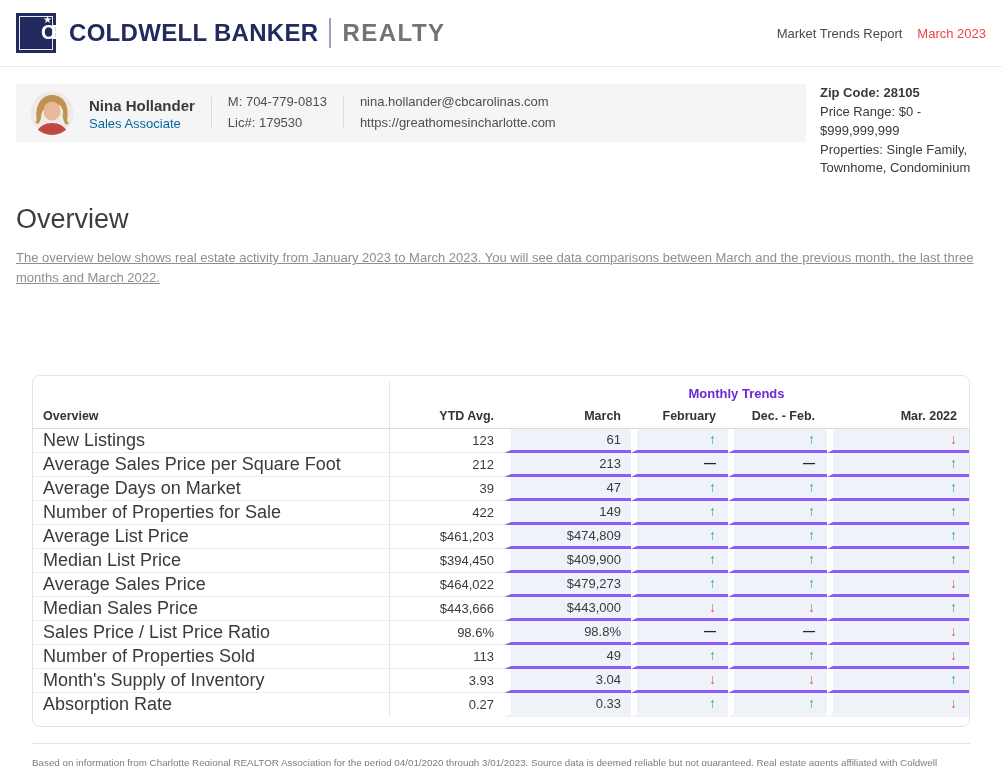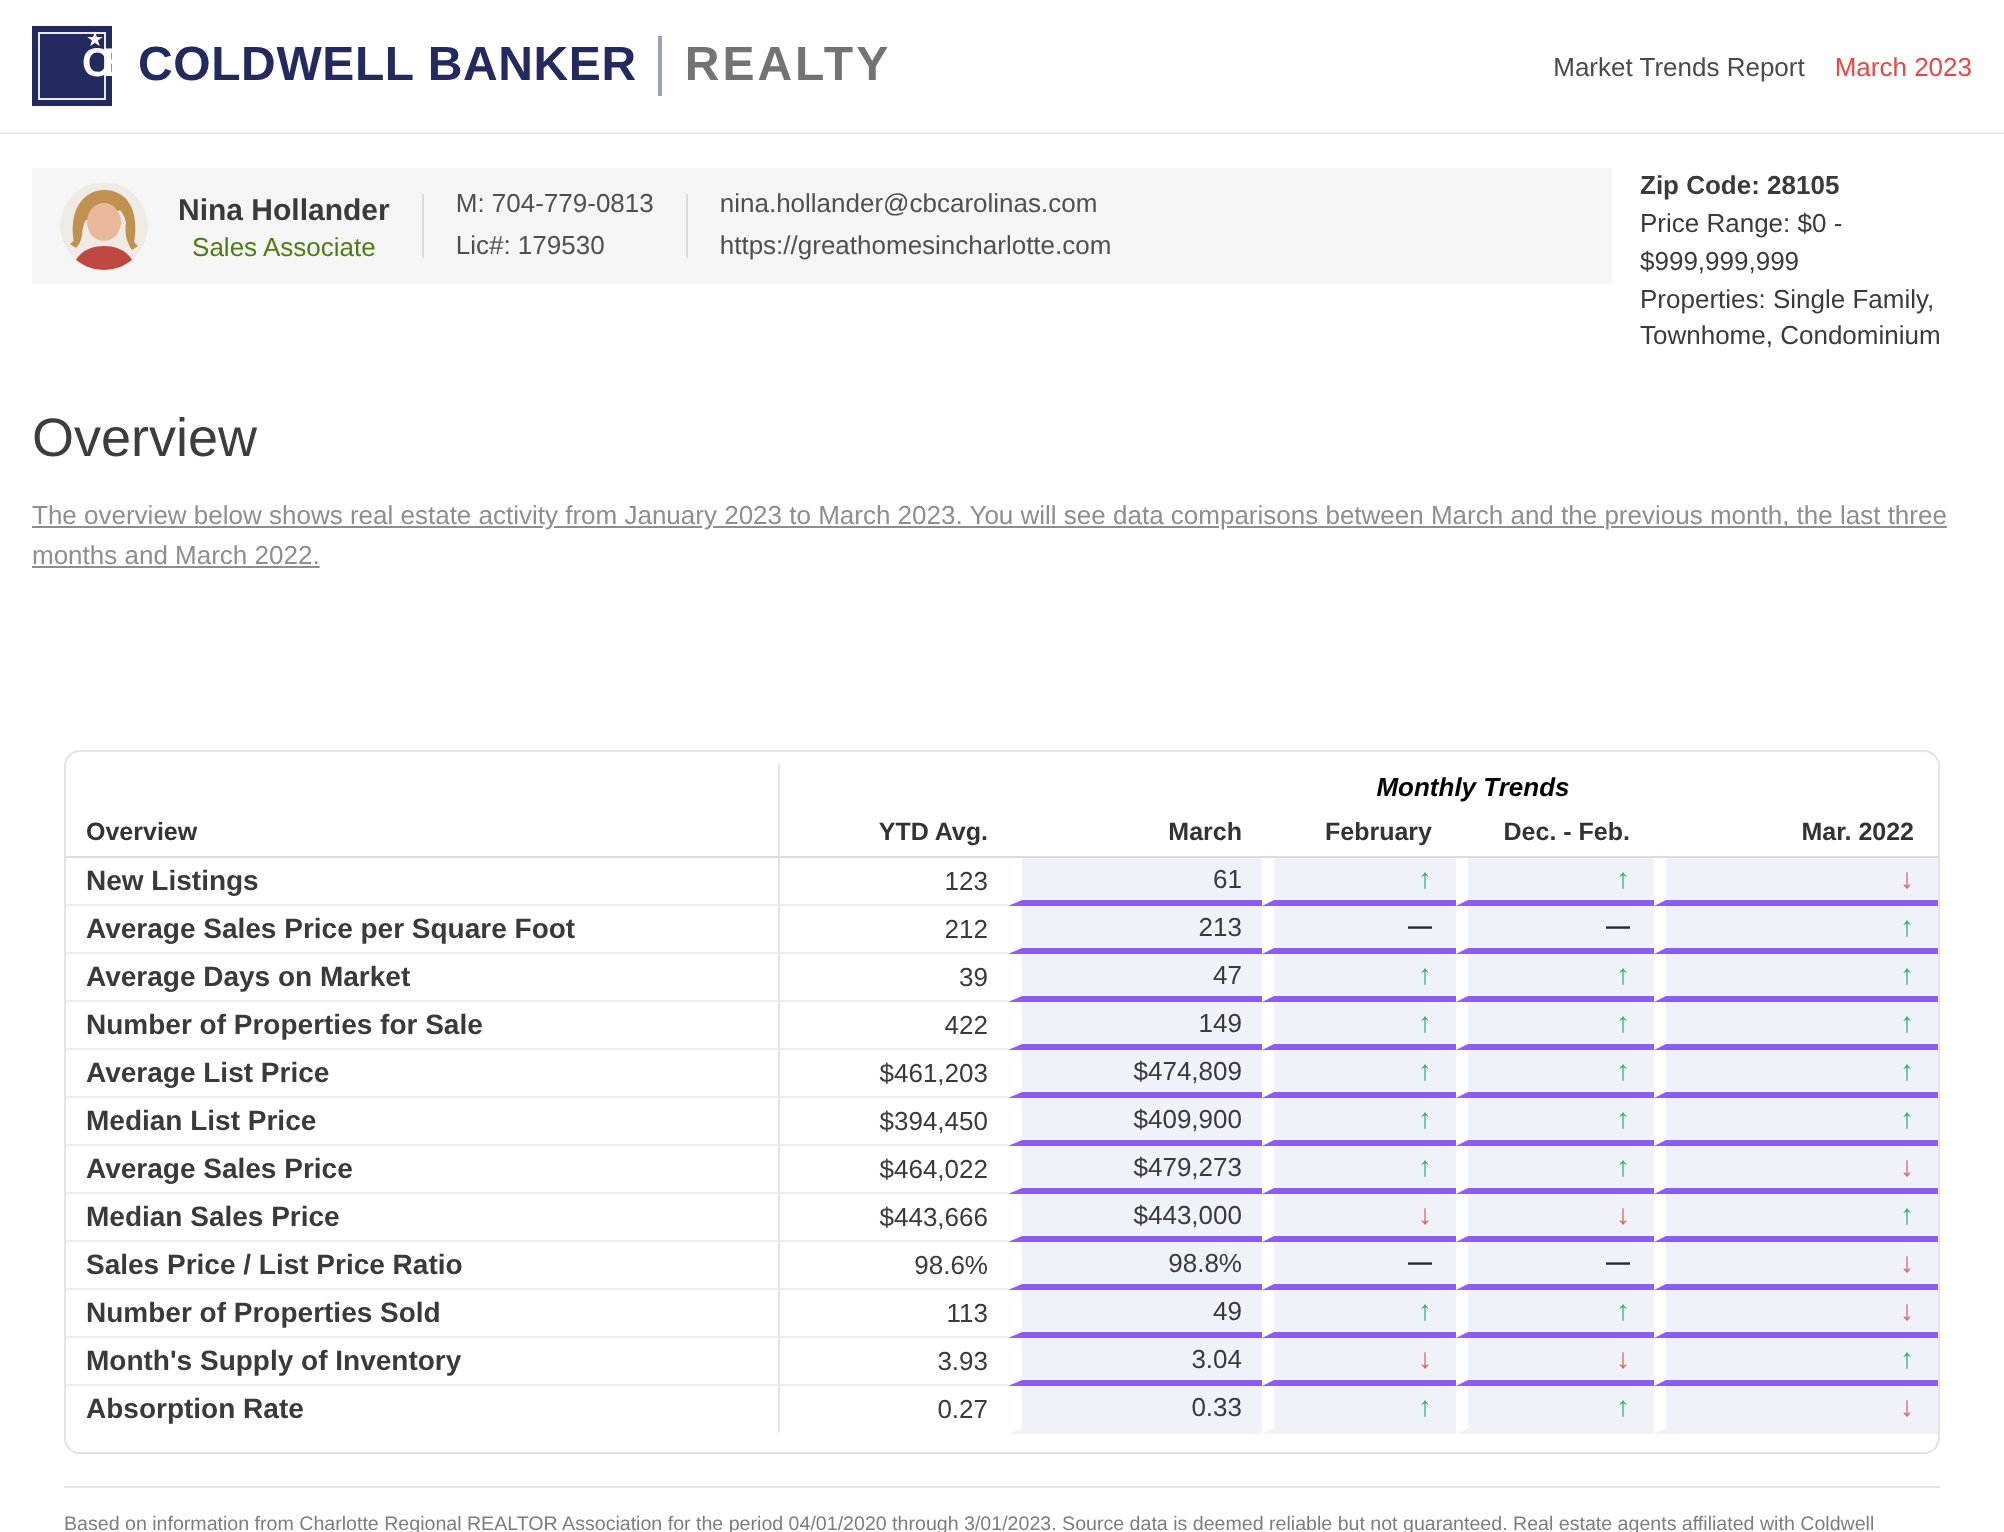--- a/index.html
+++ b/index.html
@@ -22,43 +22,43 @@
   .report-title { color: #4a4a4a; }
   .report-period { color: #ef4444; }
 
   
   .agent-row { display: flex; align-items: flex-start; margin: 17px 16px 0; }
   .agent-card { flex: 1; background: #f5f5f5; display: flex; align-items: center;
     padding: 7px 14px; min-height: 58px; }
   .avatar { width: 44px; height: 44px; border-radius: 50%; overflow: hidden; background: #fff; flex: 0 0 auto; }
   .agent-id { margin-left: 15px; }
   .agent-name { font-size: 15px; font-weight: bold; color: #3a3a3a; line-height: 1.45; }
-  .agent-title { font-size: 13px; color: #4d7c0f; text-align: center; }
+  .agent-title { font-size: 13px; color: #0369a1; }
   .v-div { width: 1px; align-self: stretch; background: #dbdbdb; margin: 6px 16px; }
   .contact-line { font-size: 13px; color: #4f4f4f; line-height: 1.6; }
   .zip-block { width: 166px; margin-left: 14px; font-size: 13px; color: #3a3a3a; line-height: 1.45; }
   .zip-line-bold { font-weight: bold; }
 
   
   .main { padding: 0 16px; }
   .overview-title { margin-top: 26px; font-size: 27px; font-weight: 400; color: #3d3d3d; }
   .overview-desc { margin-top: 13px; font-size: 13px; color: #8e8e8e; line-height: 1.55; text-decoration: underline; }
 
   
   .table-wrap { margin: 86px 16px 0; border: 1px solid #e3e3e7; border-radius: 8px; padding: 6px 0 9px; }
   table { width: 100%; border-collapse: separate; border-spacing: 0; font-size: 13px; color: #3a3a3a; }
   th, td { height: 24px; padding: 0 10px; vertical-align: middle; }
-  .group-row th { height: 23px; font-size: 13px; font-weight: bold; color: #000000; font-style: italic; }
+  .group-row th { height: 23px; font-size: 13px; font-weight: bold; color: #6d28d9; }
   .group-label { text-align: center; }
   .head-row th { font-size: 12.5px; font-weight: bold; color: #333;
     border-bottom: 1px solid #dcdcdc; text-align: right; }
   .head-row th.label-h { text-align: left; }
   td { border-bottom: 1px solid #ededed; }
   tbody tr:last-child td { border-bottom-color: transparent; }
-  td.label { font-size: 14px; font-weight: bold; }
+  td.label { font-size: 18px; }
   .num { text-align: right; }
   .ytd-col { border-left: 1px solid #e4e4e6; }
   .shade { background: #f0f2fa; border-left: 6px solid #ffffff; text-align: right; }
   td.shade { border-bottom: 3px solid #8b5cf6; margin-top: 17px; }
   .march-col { border-left-width: 7px; }
   .trend { font-weight: bold; font-size: 14px; padding-right: 12px; }
   .trend-up { color: #2eb26b; }
   .trend-down { color: #df5f5c; }
   .trend-flat { color: #26262b; font-size: 12px; }
   .head-row th.trend-h { padding-right: 12px; }

